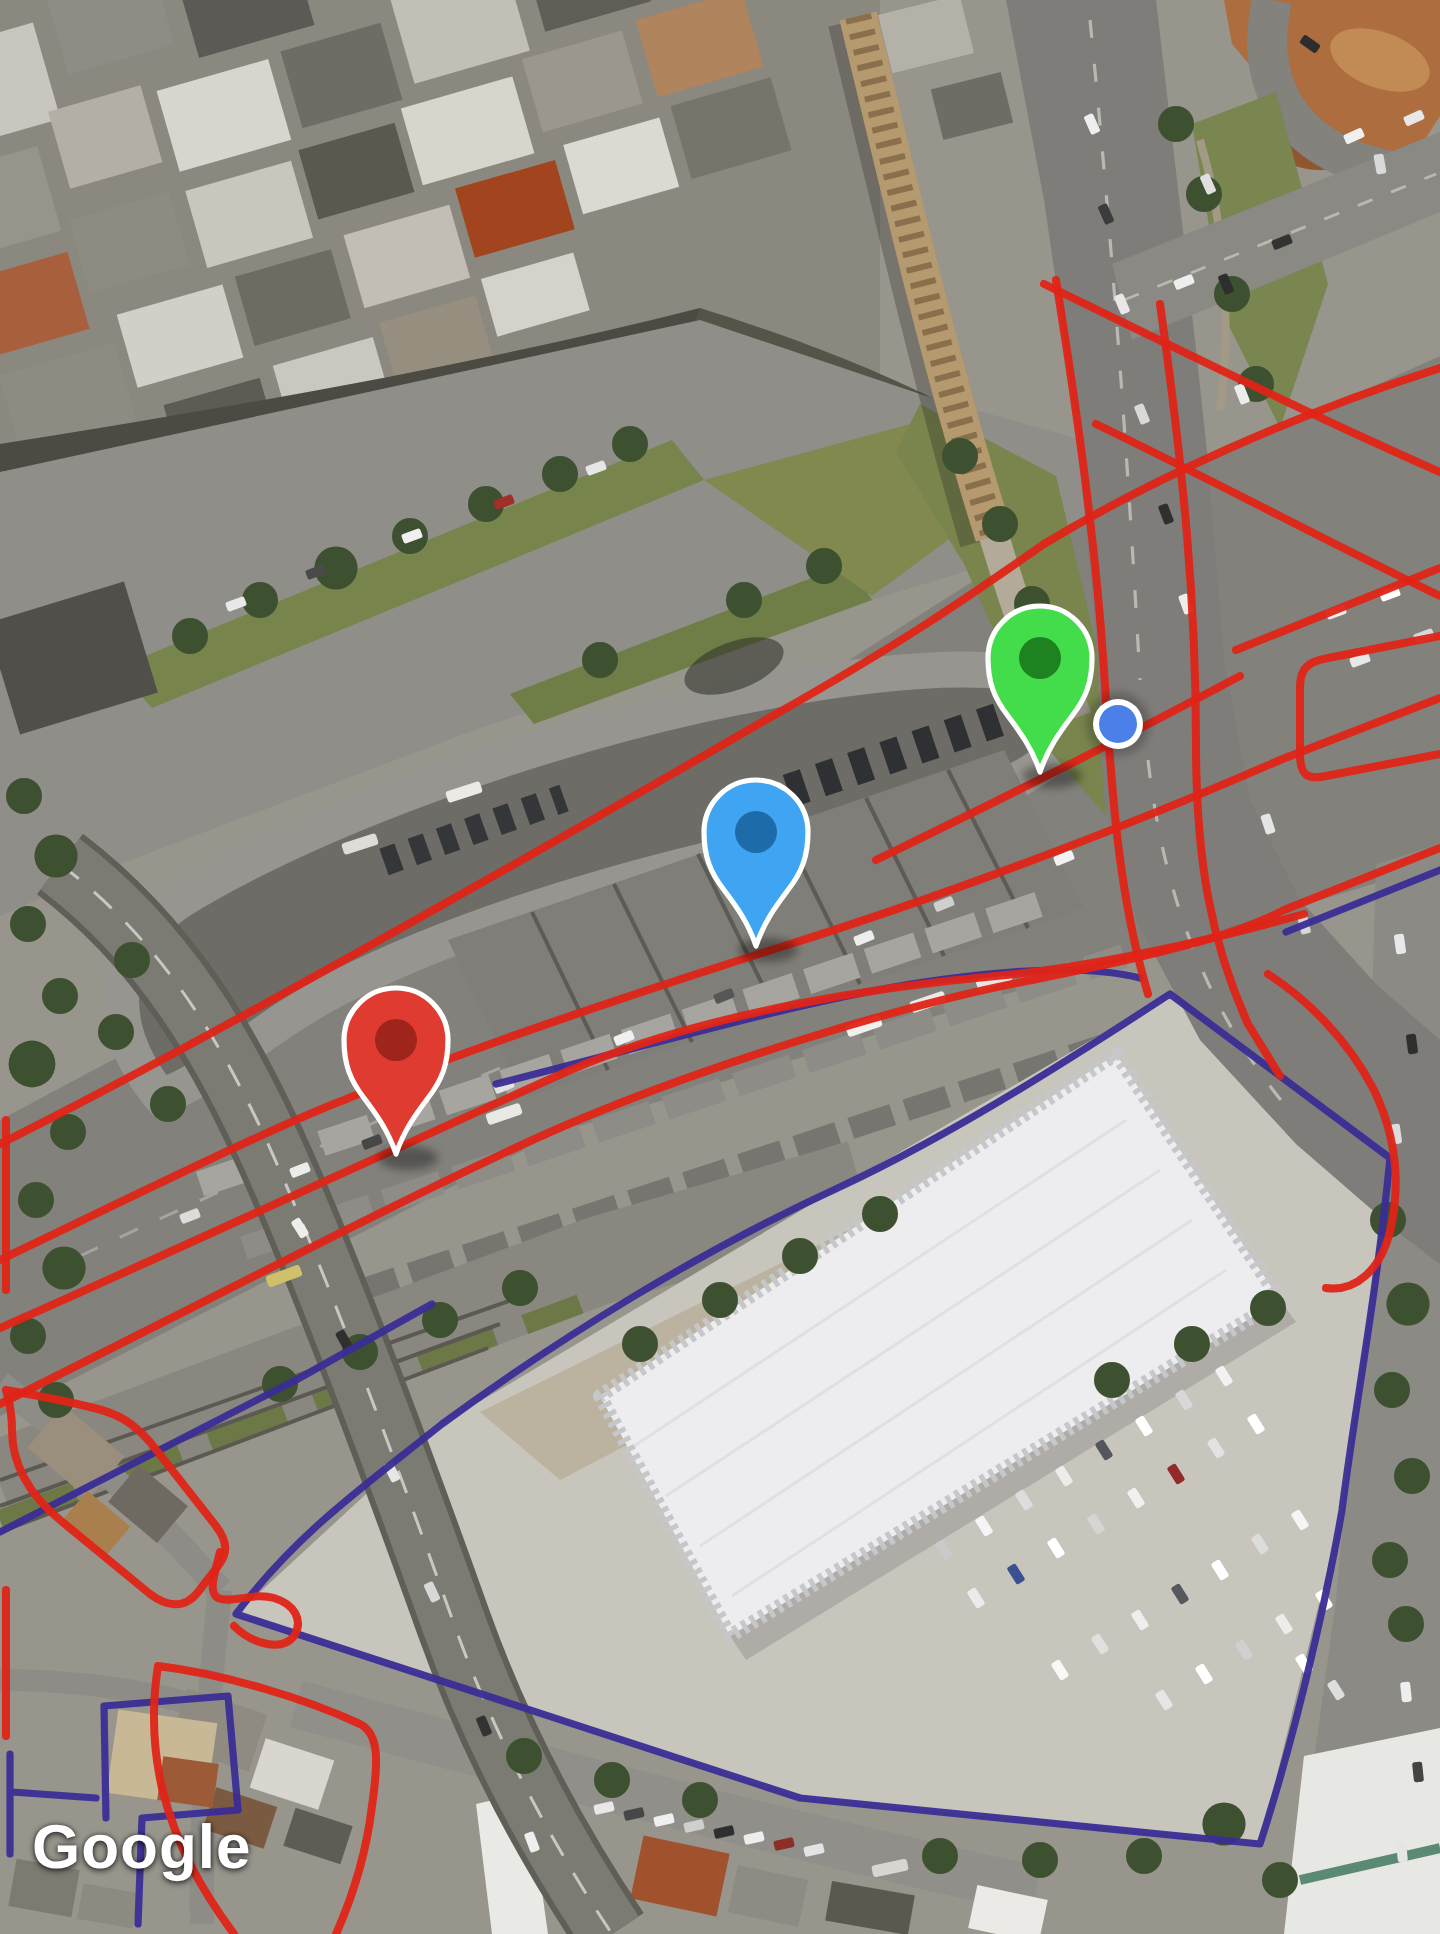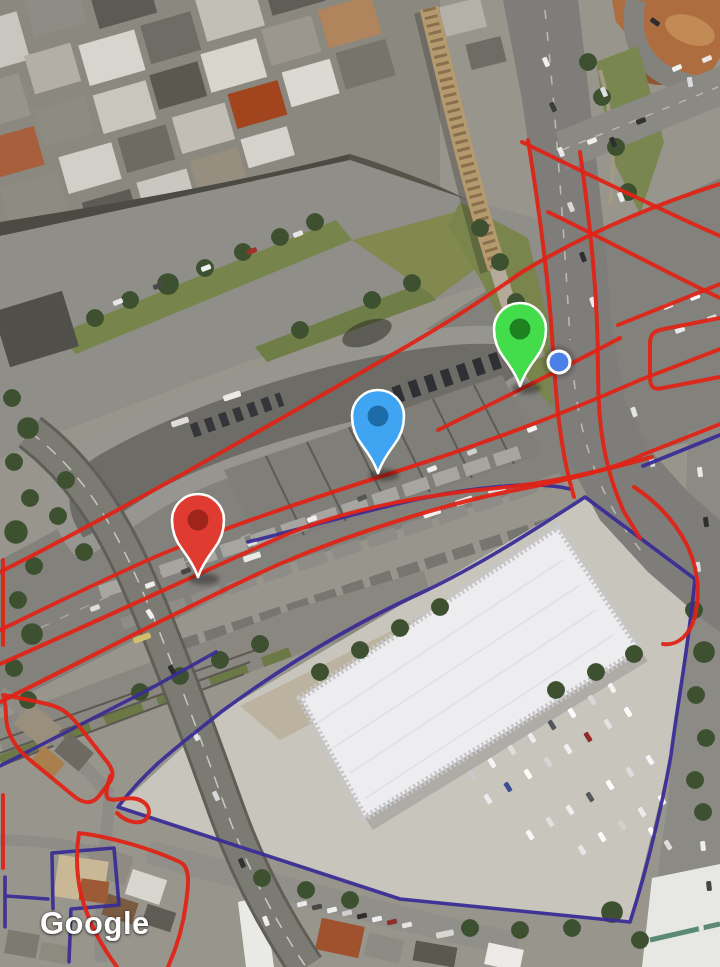--- a/index.html
+++ b/index.html
@@ -2,21 +2,21 @@
 <html><head>
 <meta charset="utf-8">
 <style>
   html,body{margin:0;padding:0;background:#222;}
   #stage{position:relative;width:720px;height:967px;overflow:hidden;background:#98958d;
          font-family:"Liberation Sans",sans-serif;}
   #stage svg{position:absolute;left:0;top:0;display:block;}
   .attribution{position:absolute;left:16px;top:906px;color:#ffffff;font-size:31px;font-weight:bold;
                letter-spacing:0.5px;
                text-shadow:0 1px 3px rgba(0,0,0,.65),0 0 2px rgba(0,0,0,.45);
-               user-select:none;margin-left:24px;}
+               user-select:none;}
 </style>
 </head>
 <body>
 
 <div id="stage">
 <svg width="720" height="967" viewBox="0 0 720 967">
   <defs>
     <rect id="car" x="-5" y="-2.5" width="10" height="5" rx="1.2"></rect>
     <rect id="bus" x="-9" y="-3" width="18" height="6" rx="1.5"></rect>
     <circle id="tree" r="9"></circle>

